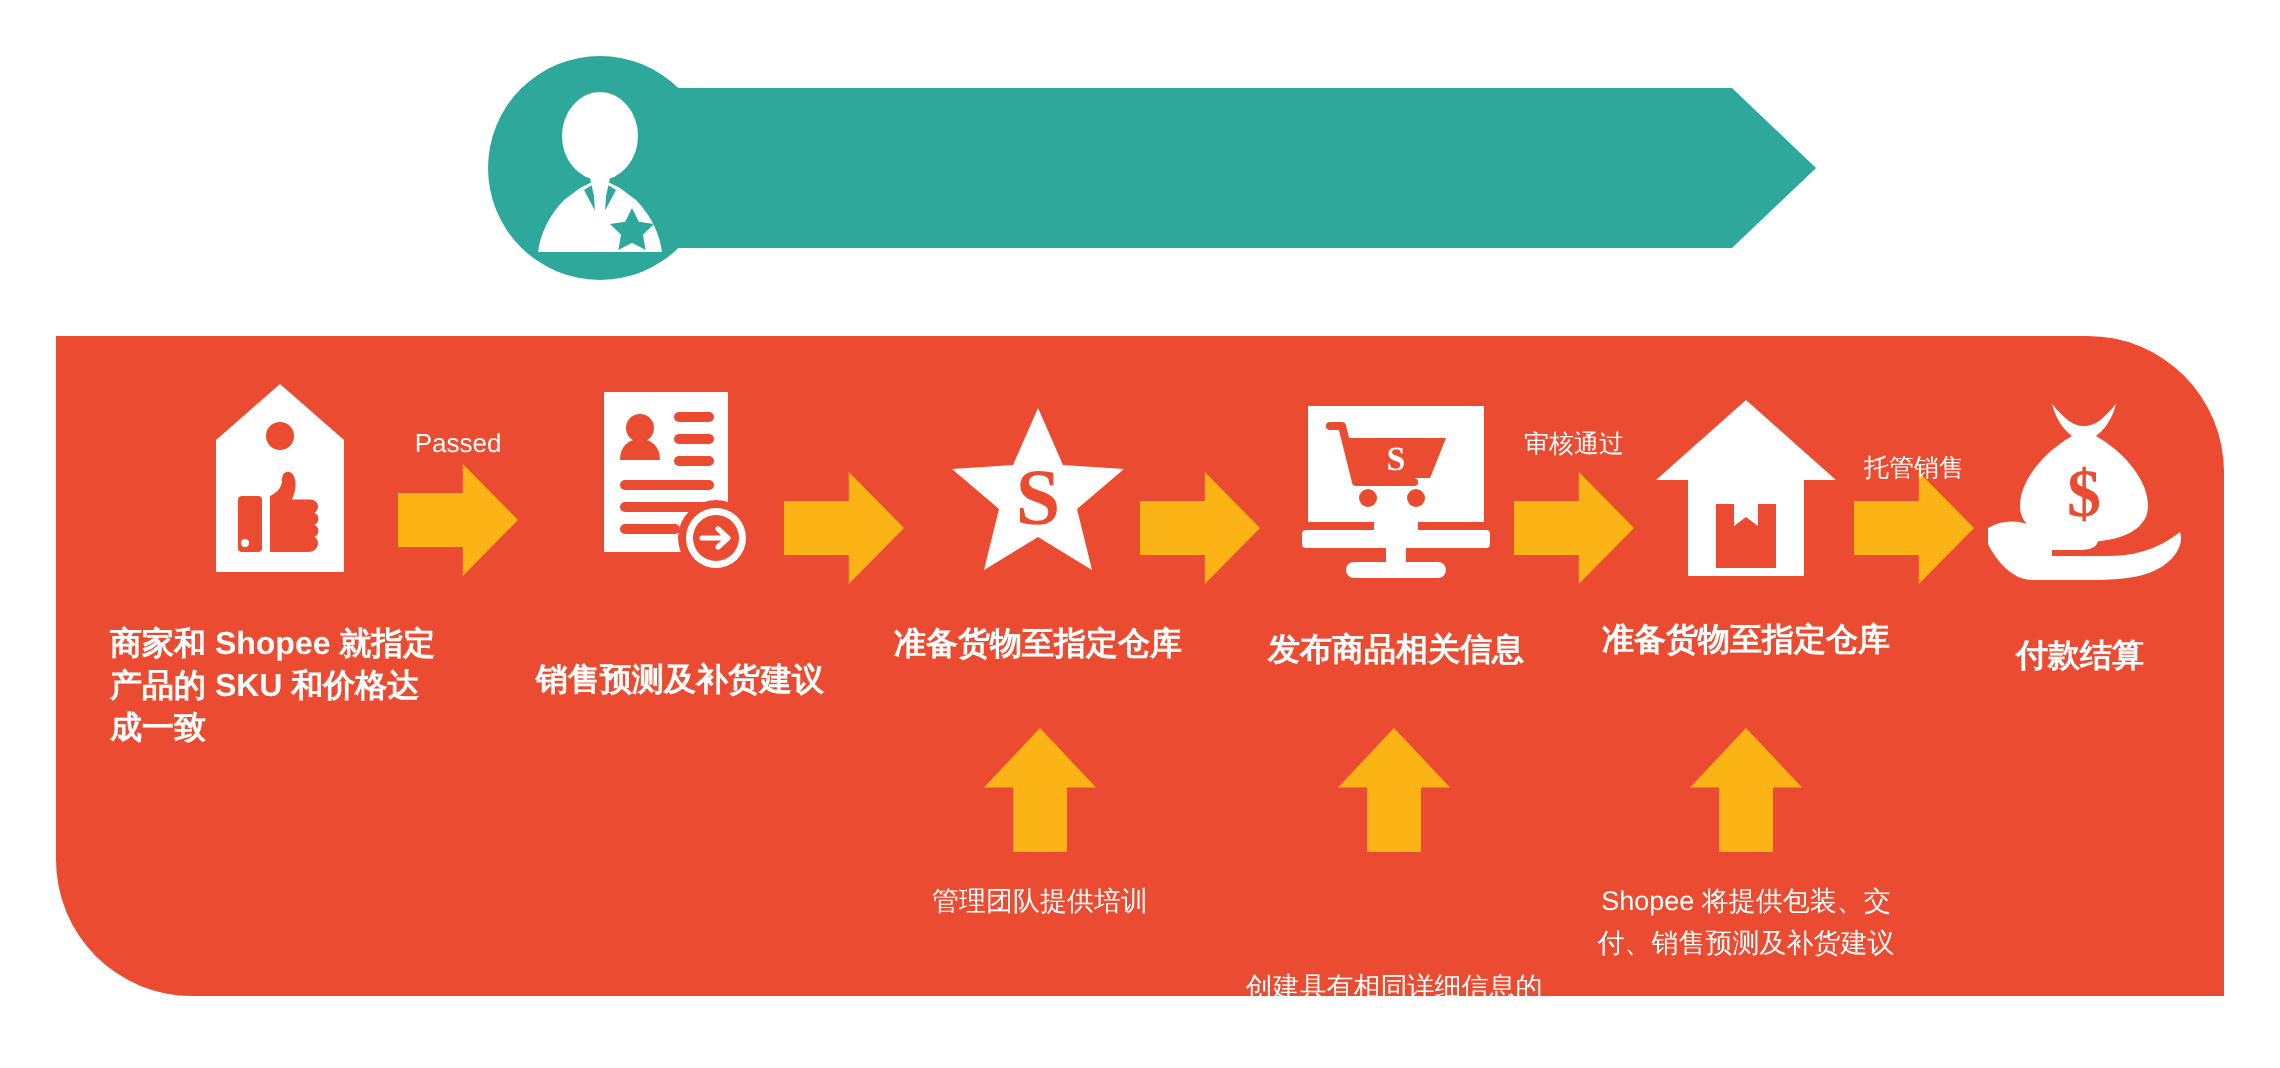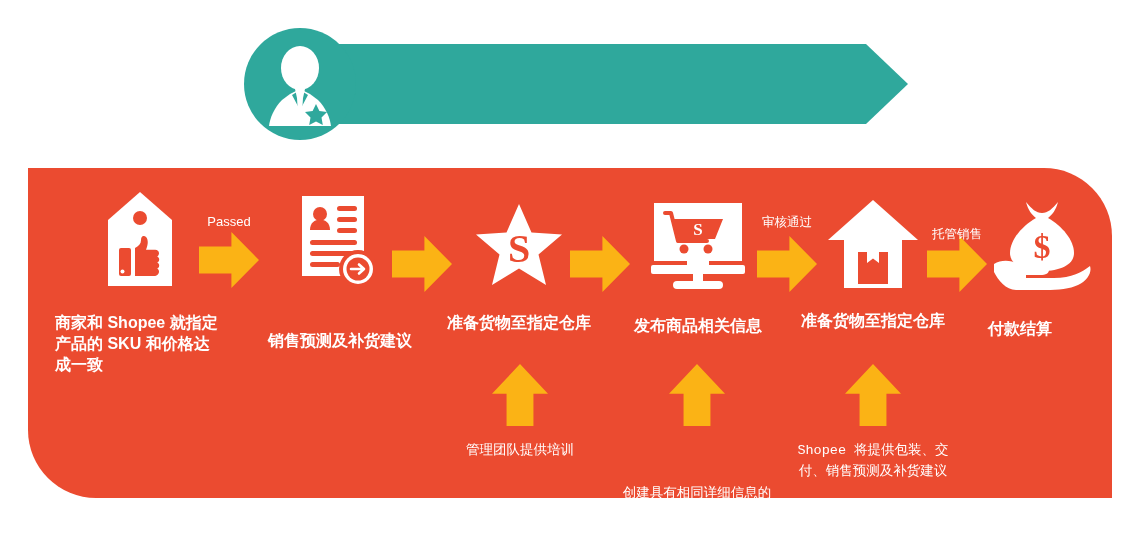--- a/index.html
+++ b/index.html
@@ -114,21 +114,20 @@
   }
   .arrow-label.latin { font-size: 13px; }
 
   .bottom-label {
     position: absolute;
     color: #ffffff;
     font-size: 13.5px;
     line-height: 21px;
     text-align: center;
     white-space: pre-line;
-    font-family: Liberation Mono, monospace;
   }
 </style>
 </head>
 <body>
 
 <div id="header-banner">
 
   <div id="banner-arrow-shape"></div>
 
 
@@ -259,21 +258,21 @@
 成一致</div>
 
 <div class="step-label center" style="left:250px; top:330px; width:180px;">销售预测及补货建议</div>
 
 <div class="step-label center" style="left:429px; top:312px; width:180px;">准备货物至指定仓库</div>
 
 <div class="step-label center" style="left:608px; top:315px; width:180px;text-align:center;">发布商品相关信息</div>
 
 <div class="step-label center" style="left:783px; top:310px; width:180px;">准备货物至指定仓库</div>
 
-<div class="step-label center" style="left:930px; top:318px; width:180px;">付款结算</div>
+<div class="step-label center" style="left:950px; top:318px; width:180px;">付款结算</div>
 
 <div class="flow-arrow-up" style="left:492px; top:364px; width:56px; height:62px;"></div>
 <div class="flow-arrow-up" style="left:669px; top:364px; width:56px; height:62px;"></div>
 <div class="flow-arrow-up" style="left:845px; top:364px; width:56px; height:62px;"></div>
 
 <div class="bottom-label" style="left:430px; top:440px; width:180px;">管理团队提供培训</div>
 
 <div class="bottom-label" style="left:605px; top:440px; width:184px;margin-top:43px;">创建具有相同详细信息的
 新产品列表</div>
 

